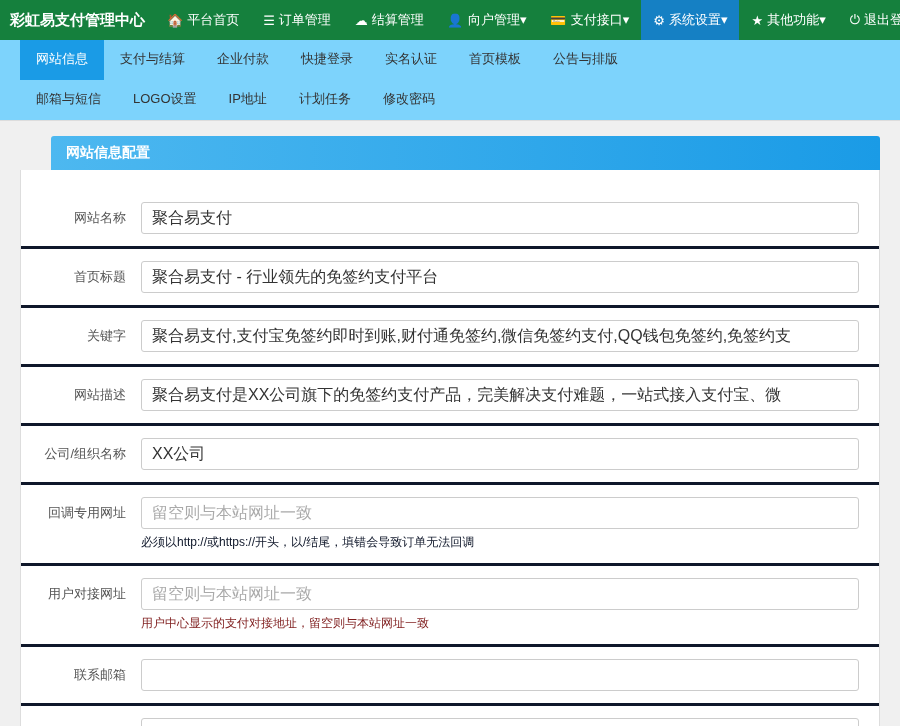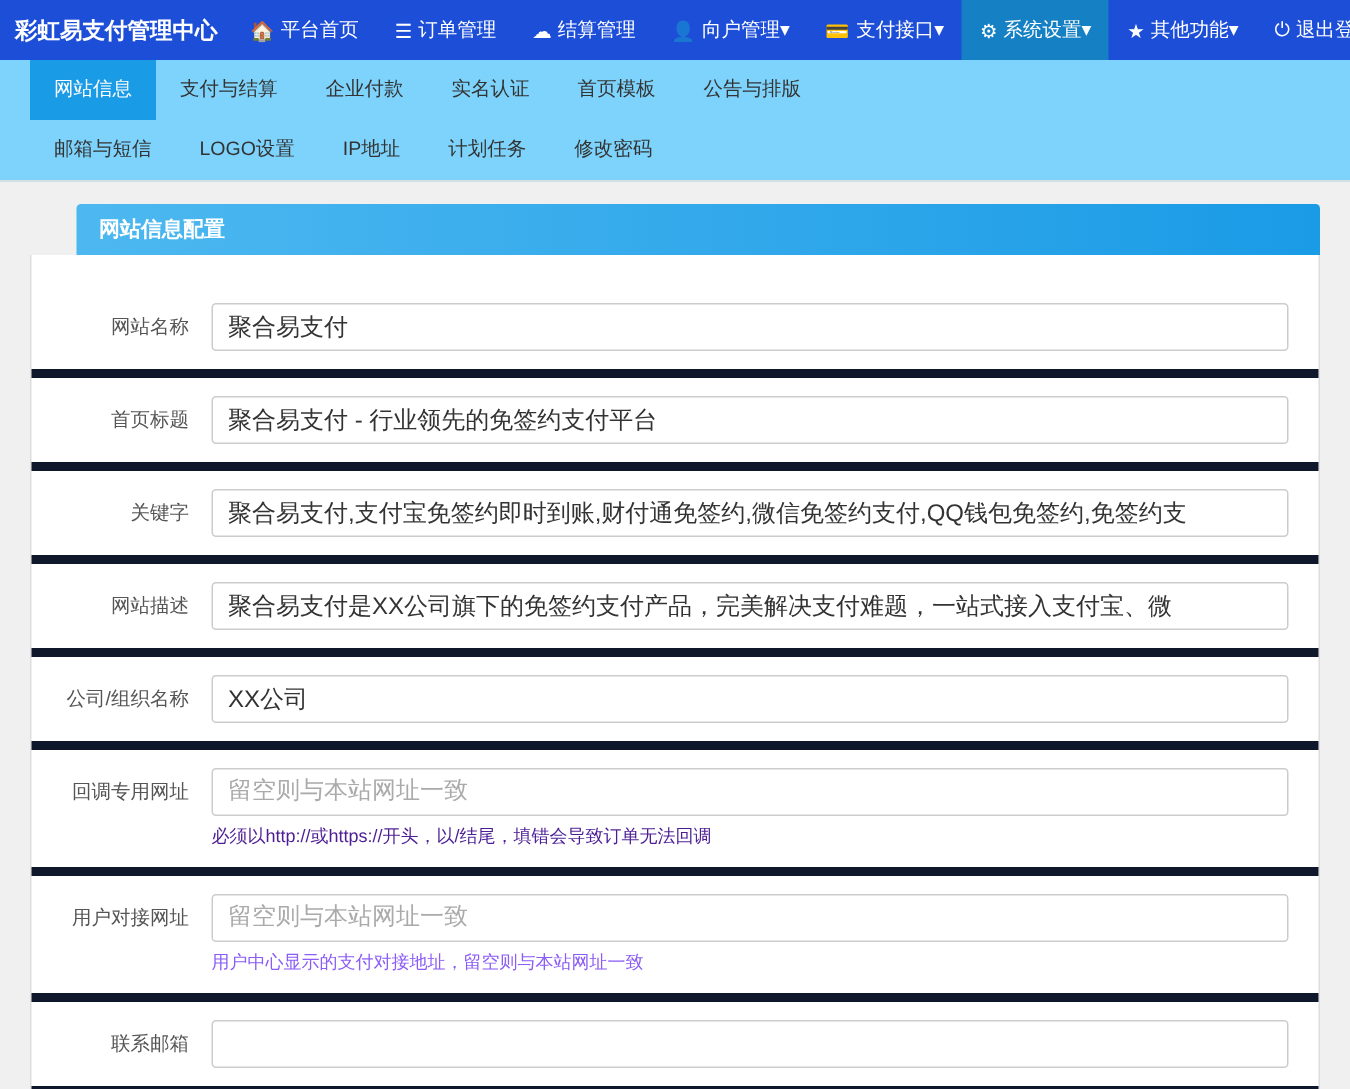--- a/index.html
+++ b/index.html
@@ -1,20 +1,20 @@
 <!DOCTYPE html>
 <html><head>
   <meta charset="utf-8">
   <style>
     * { box-sizing: border-box; margin: 0; padding: 0; }
     body { font-family: "Microsoft YaHei", Arial, sans-serif; font-size: 13px; background: #f0f0f0; }
 
     
     .top-nav {
-      background: #1d4ed8;
+      background: #15803d;
       display: flex;
       align-items: center;
       height: 40px;
       padding: 0 10px;
     }
     .top-nav .logo {
       color: #fff;
       font-size: 15px;
       font-weight: bold;
       margin-right: 10px;
@@ -88,21 +88,21 @@
       background: #fff;
       border: 1px solid #ddd;
       border-top: none;
       padding: 20px 0;
     }
 
     .form-row {
       display: flex;
       align-items: flex-start;
       padding: 12px 20px;
-      border-bottom: 6px solid #0f172a;
+      border-bottom: 3px solid #0f172a;
     }
     .form-row:last-child {
       border-bottom: none;
     }
 
     .form-label {
       width: 100px;
       text-align: right;
       padding-right: 15px;
       padding-top: 7px;
@@ -127,24 +127,24 @@
       font-size: 16px;
       color: #333;
       outline: none;
     }
     .form-input::placeholder {
       color: #aaa;
     }
 
     .hint-text {
       font-size: 12px;
-      color: #8b5cf6;
+      color: #7f1d1d;
     }
     .hint-text.warning {
-      color: #4c1d95;
+      color: #0f172a;
     }
   </style>
 </head>
 <body>
 
 <nav class="top-nav">
   <div class="logo">彩虹易支付管理中心</div>
   <div class="nav-items">
     <div class="nav-item">
       <span class="nav-icon">🏠</span>
@@ -186,20 +186,23 @@
     <div class="sub-nav-item active">
       <span>网站信息</span>
     </div>
     <div class="sub-nav-item">
       <span>支付与结算</span>
     </div>
     <div class="sub-nav-item">
       <span>企业付款</span>
     </div>
     <div class="sub-nav-item">
+      <span>快捷登录</span>
+    </div>
+    <div class="sub-nav-item">
       <span>实名认证</span>
     </div>
     <div class="sub-nav-item">
       <span>首页模板</span>
     </div>
     <div class="sub-nav-item">
       <span>公告与排版</span>
     </div>
   </div>
   <div class="sub-nav-row">

